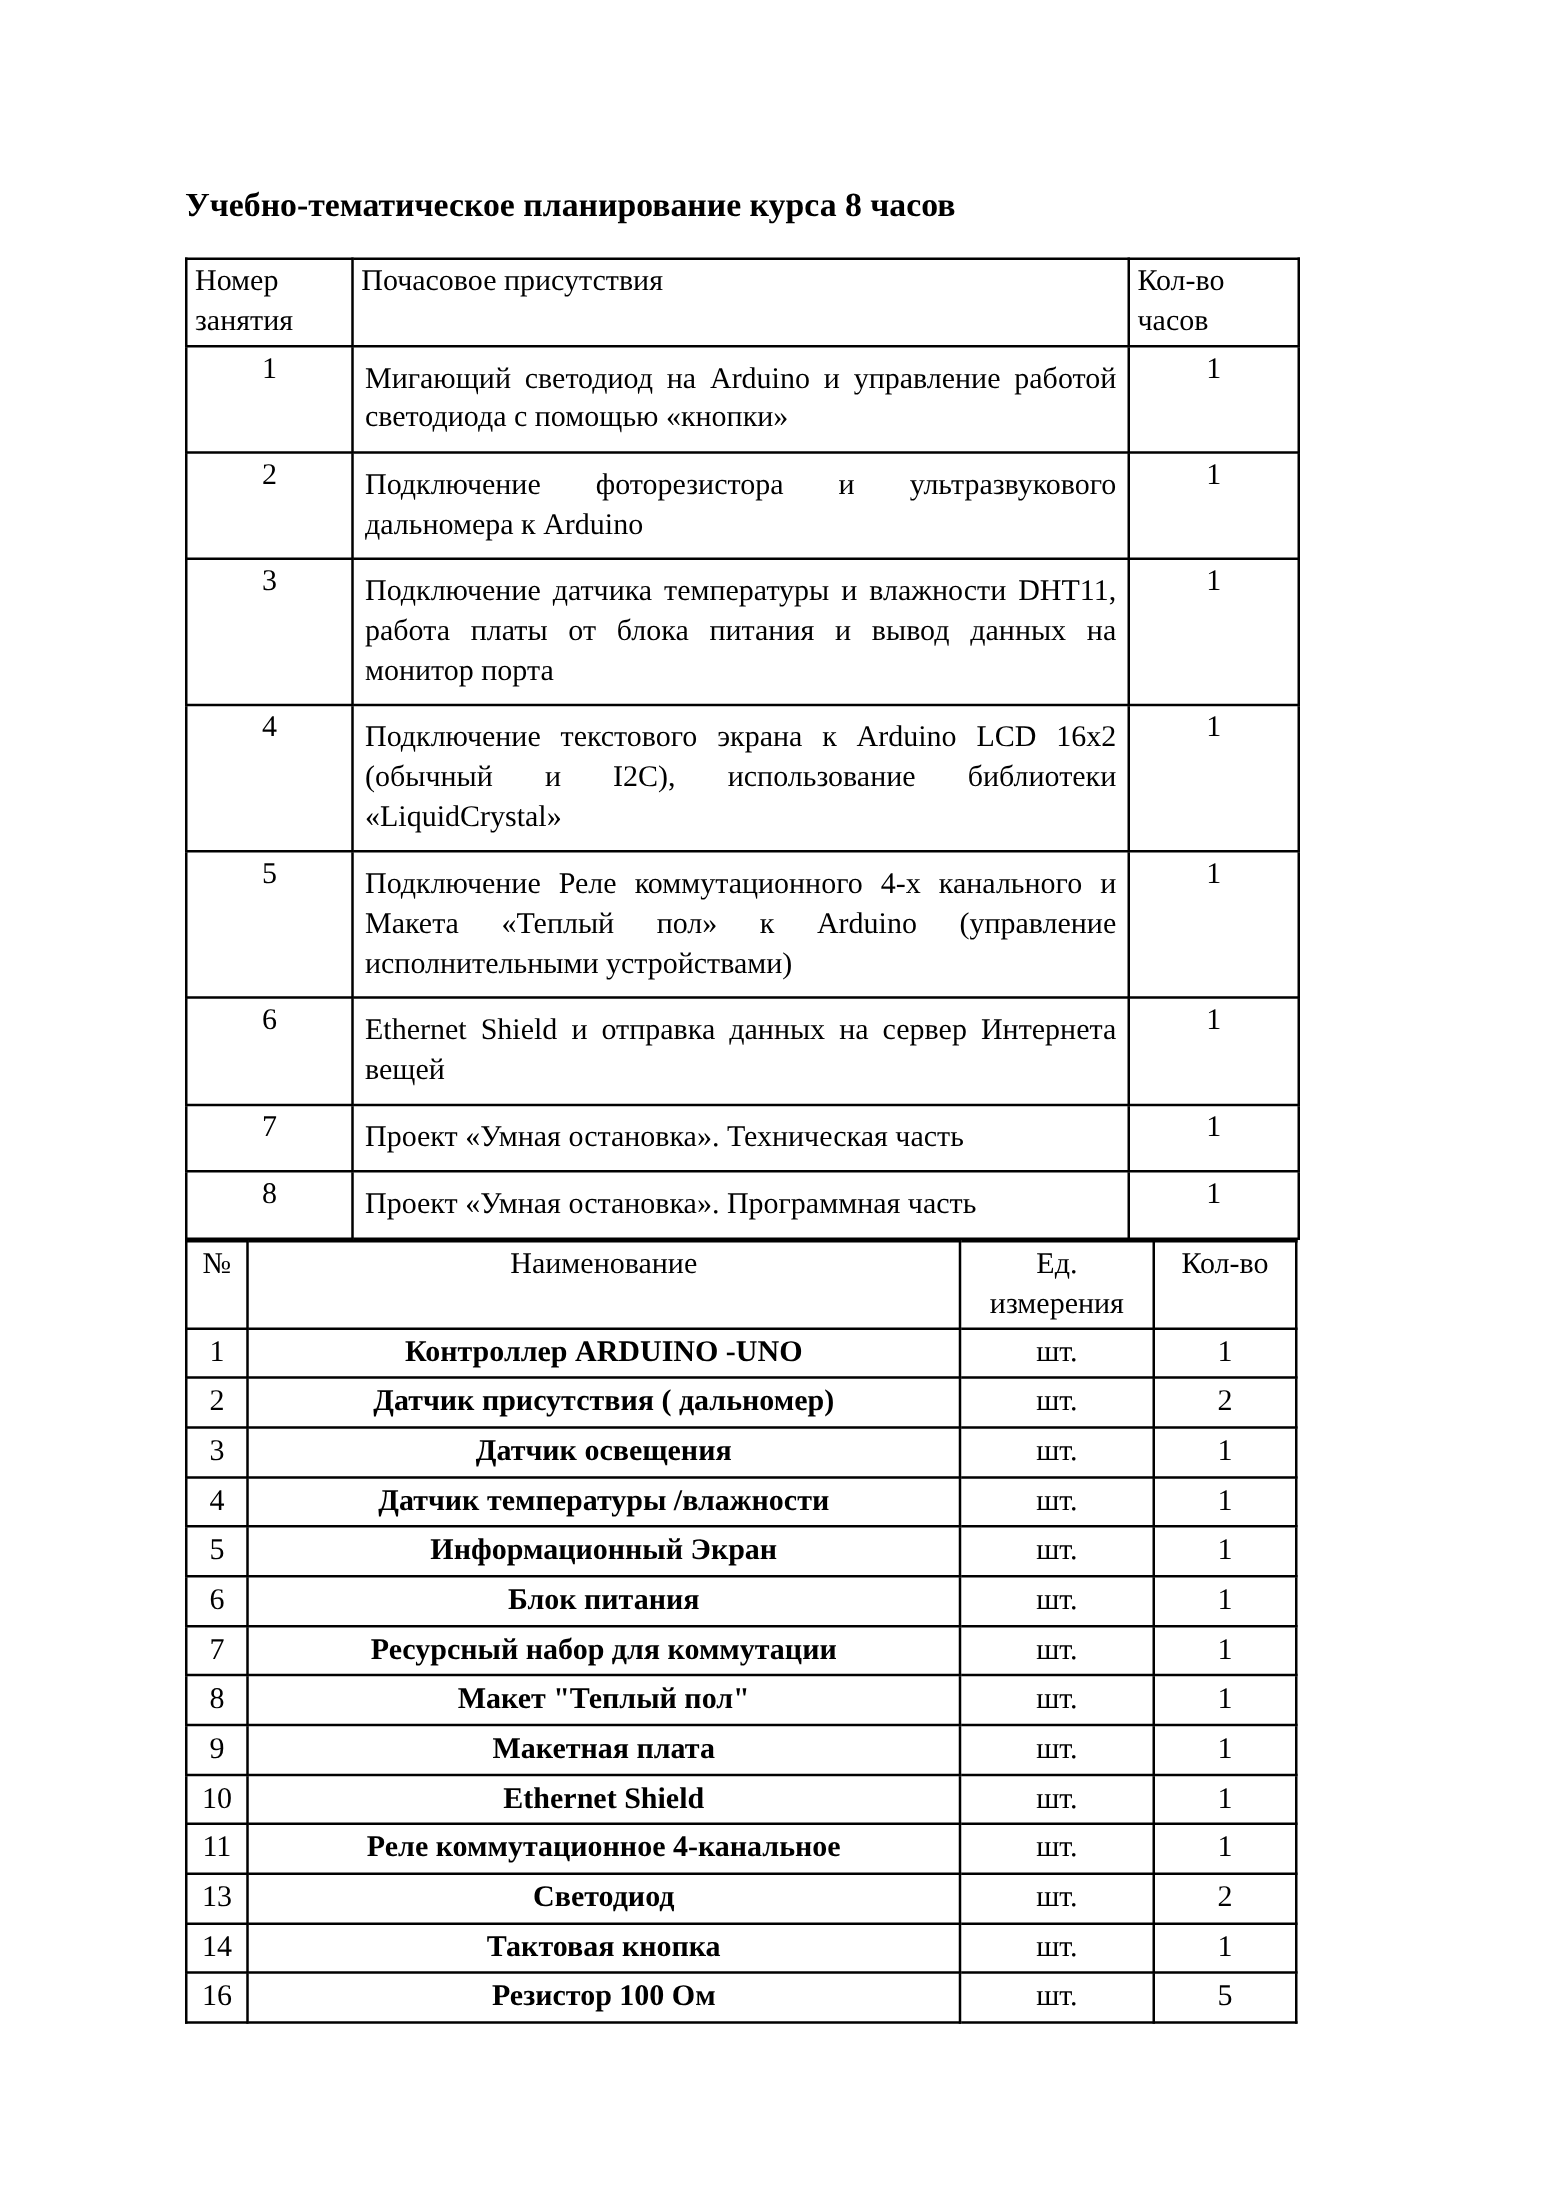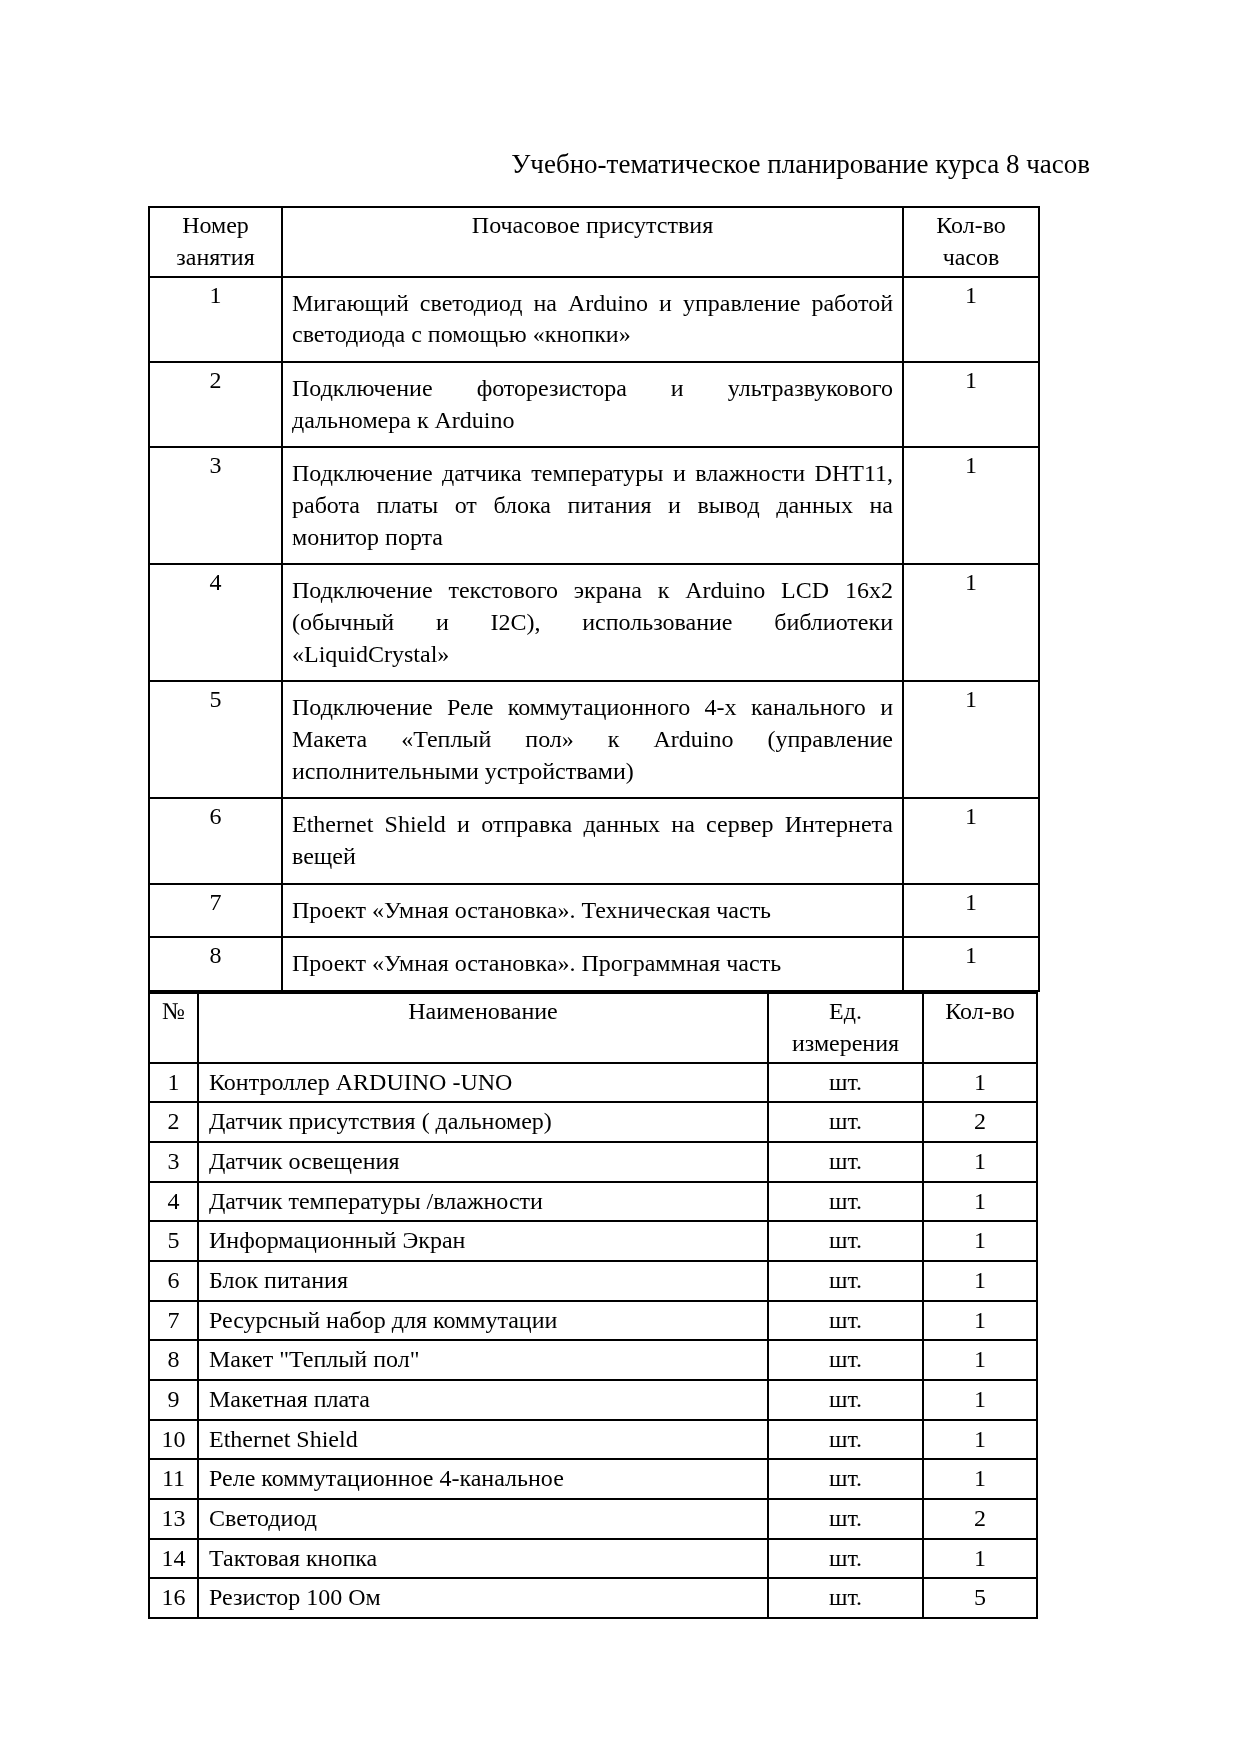--- a/index.html
+++ b/index.html
@@ -15,22 +15,22 @@
     height: 1754px;
     overflow: hidden;
   }
   .page {
     width: 1240px;
     height: 1754px;
     padding: 148px 150px 0 148px;
   }
   .doc-title {
     font-size: 27px;
-    font-weight: normal;
-    text-align: right;
+    font-weight: bold;
+    text-align: left;
     margin: 0 0 26px 0;
     line-height: 1.2;
   }
   .doc-title.second {
     margin: 4px 0 22px 0;
   }
   table {
     border-collapse: collapse;
     table-layout: fixed;
     font-size: 24px;
@@ -40,40 +40,41 @@
     border: 2px solid #000000;
     vertical-align: top;
     padding: 2px 6px;
     font-weight: normal;
   }
   
   .schedule-table { width: 890px; }
   .schedule-table col.c-num   { width: 133px; }
   .schedule-table col.c-topic { width: 621px; }
   .schedule-table col.c-hours { width: 136px; }
-  .schedule-table th { text-align: center; }
+  .schedule-table th { text-align: left; }
   .schedule-table td.cell-num,
   .schedule-table td.cell-hours { text-align: center; }
   .schedule-table td.cell-topic {
     text-align: justify;
     padding: 10px 9px;
   }
   
   .equipment-table { width: 888px; margin-top: 0; }
   .equipment-table col.c-no   { width: 49px; }
   .equipment-table col.c-name { width: 570px; }
   .equipment-table col.c-unit { width: 155px; }
   .equipment-table col.c-qty  { width: 114px; }
   .equipment-table th { text-align: center; }
   .equipment-table td.cell-no,
   .equipment-table td.cell-unit,
   .equipment-table td.cell-qty { text-align: center; }
   .equipment-table td.cell-name {
-    text-align: left;
+    text-align: center;
     padding: 3px 10px;
+    font-weight: bold;
   }
   .equipment-table td { padding-top: 3px; padding-bottom: 3px; }
 </style>
 </head>
 <body>
 
 <div class="page">
 
   <h1 class="doc-title">Учебно-тематическое планирование курса 8 часов</h1>
 

